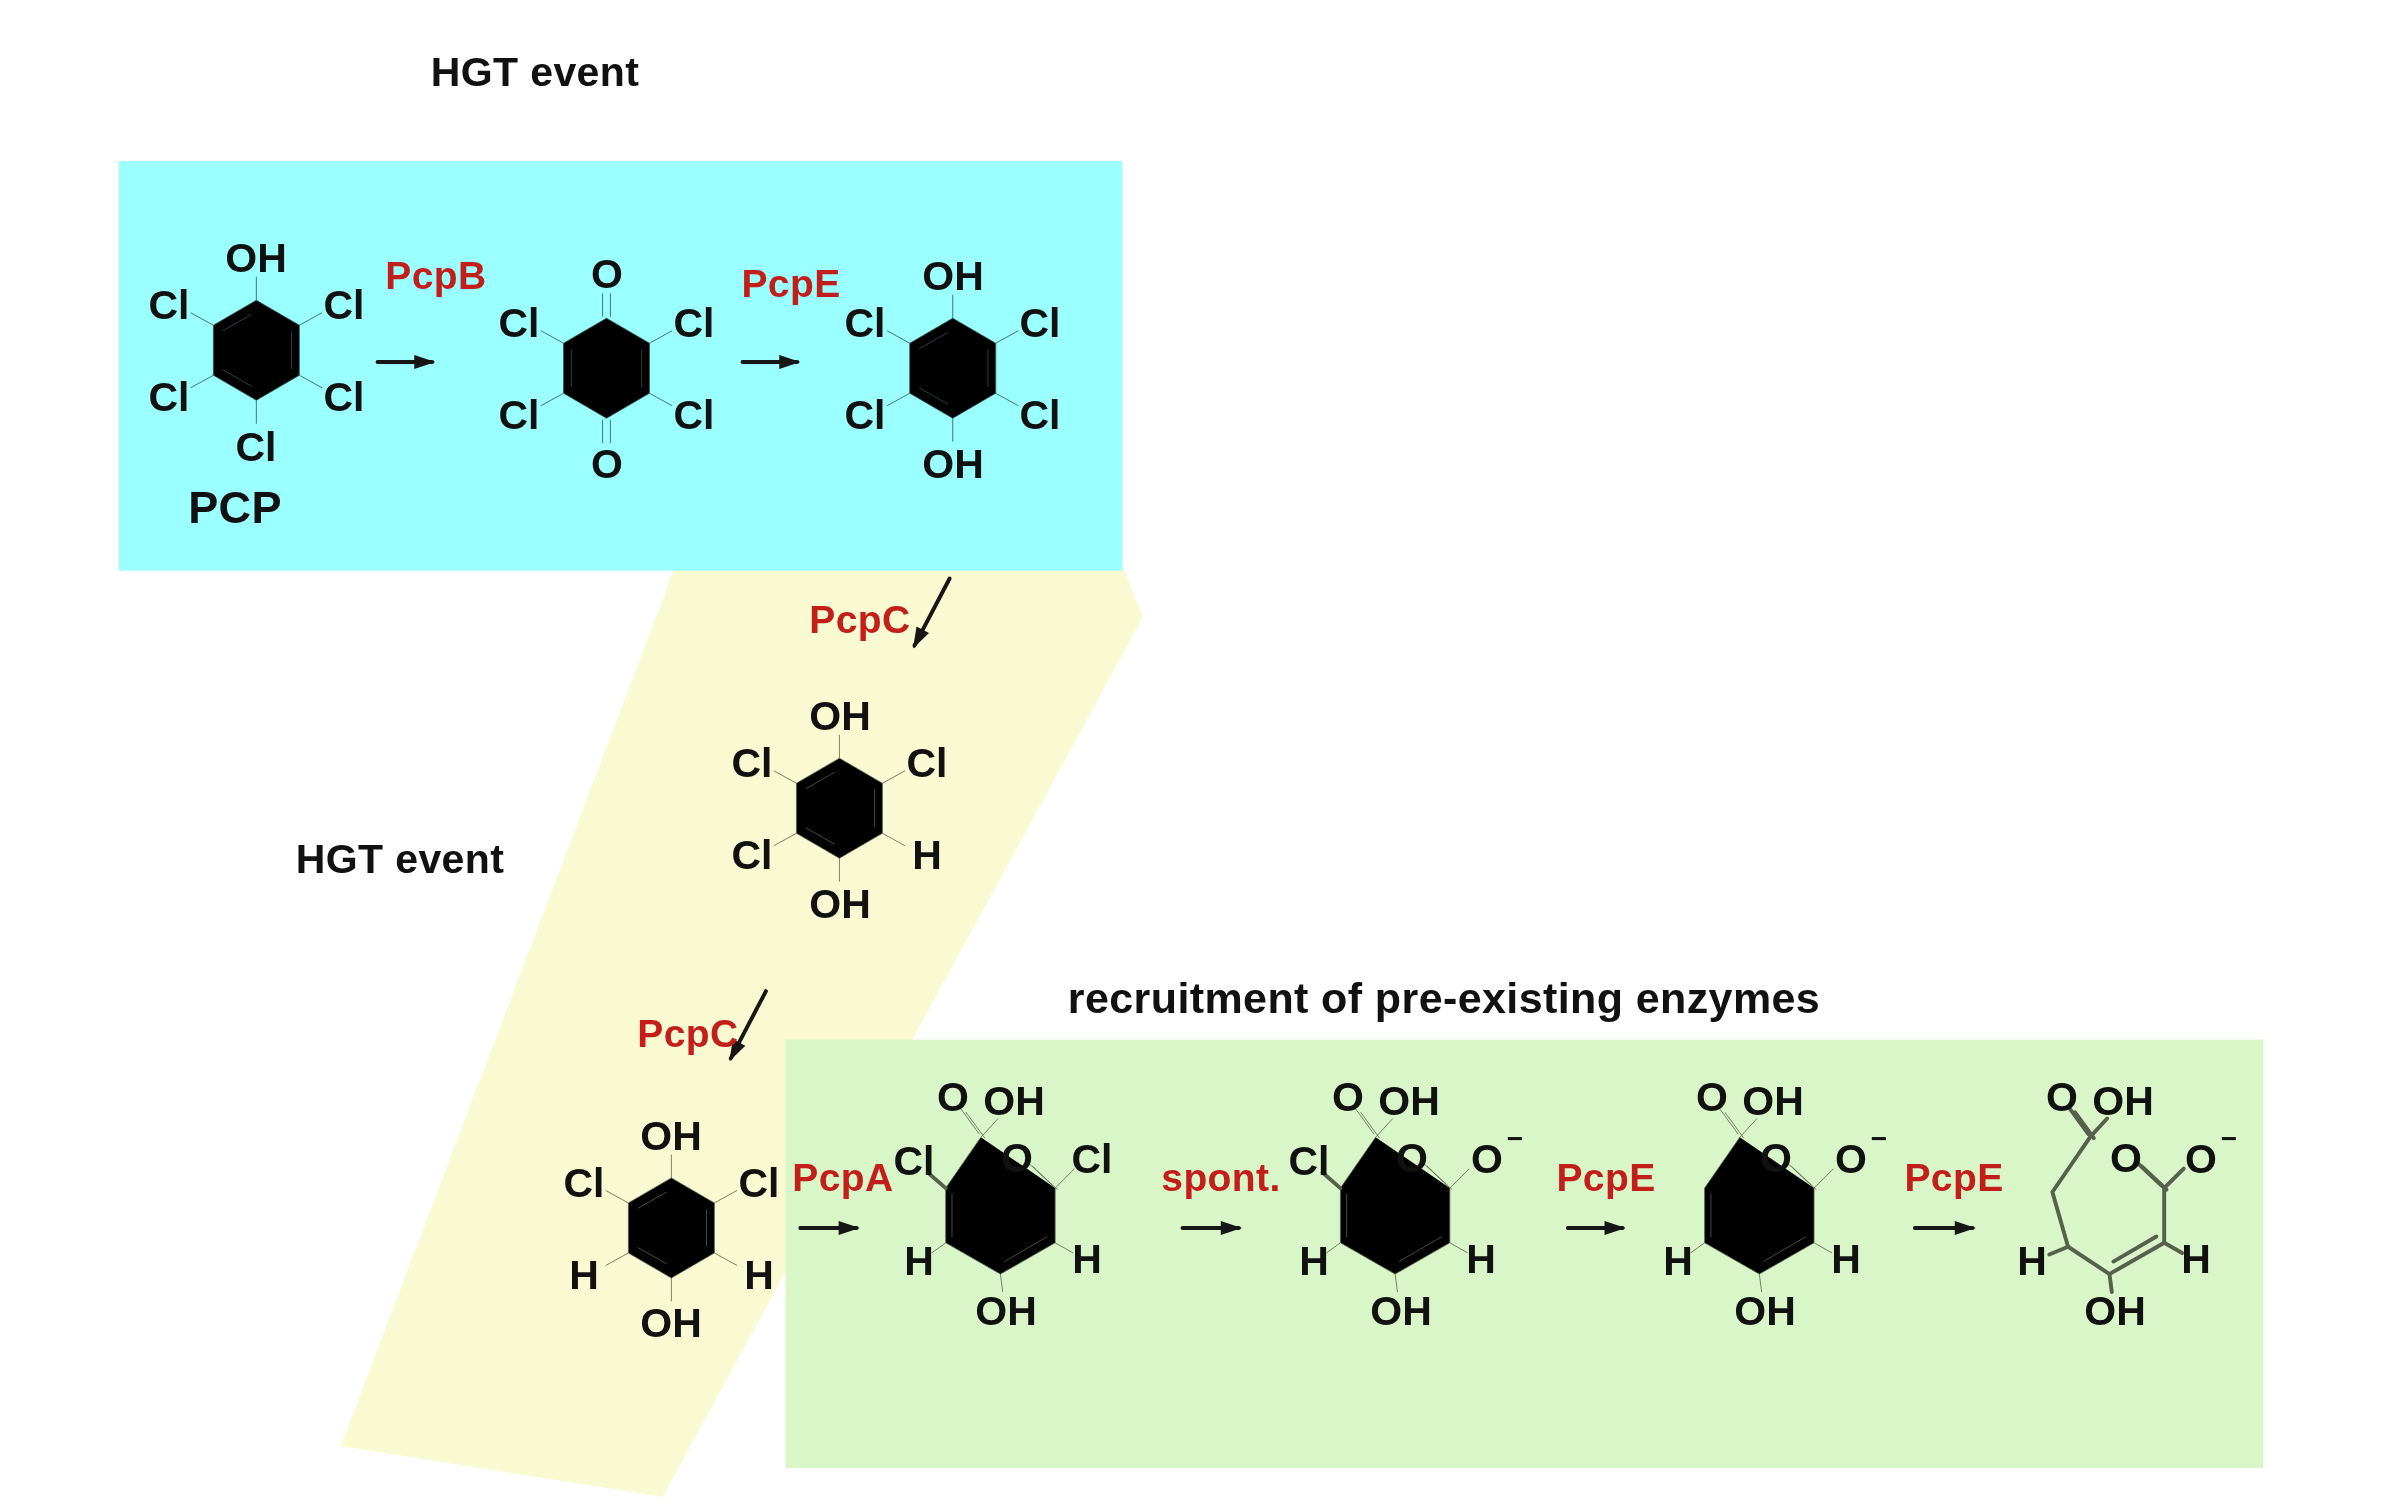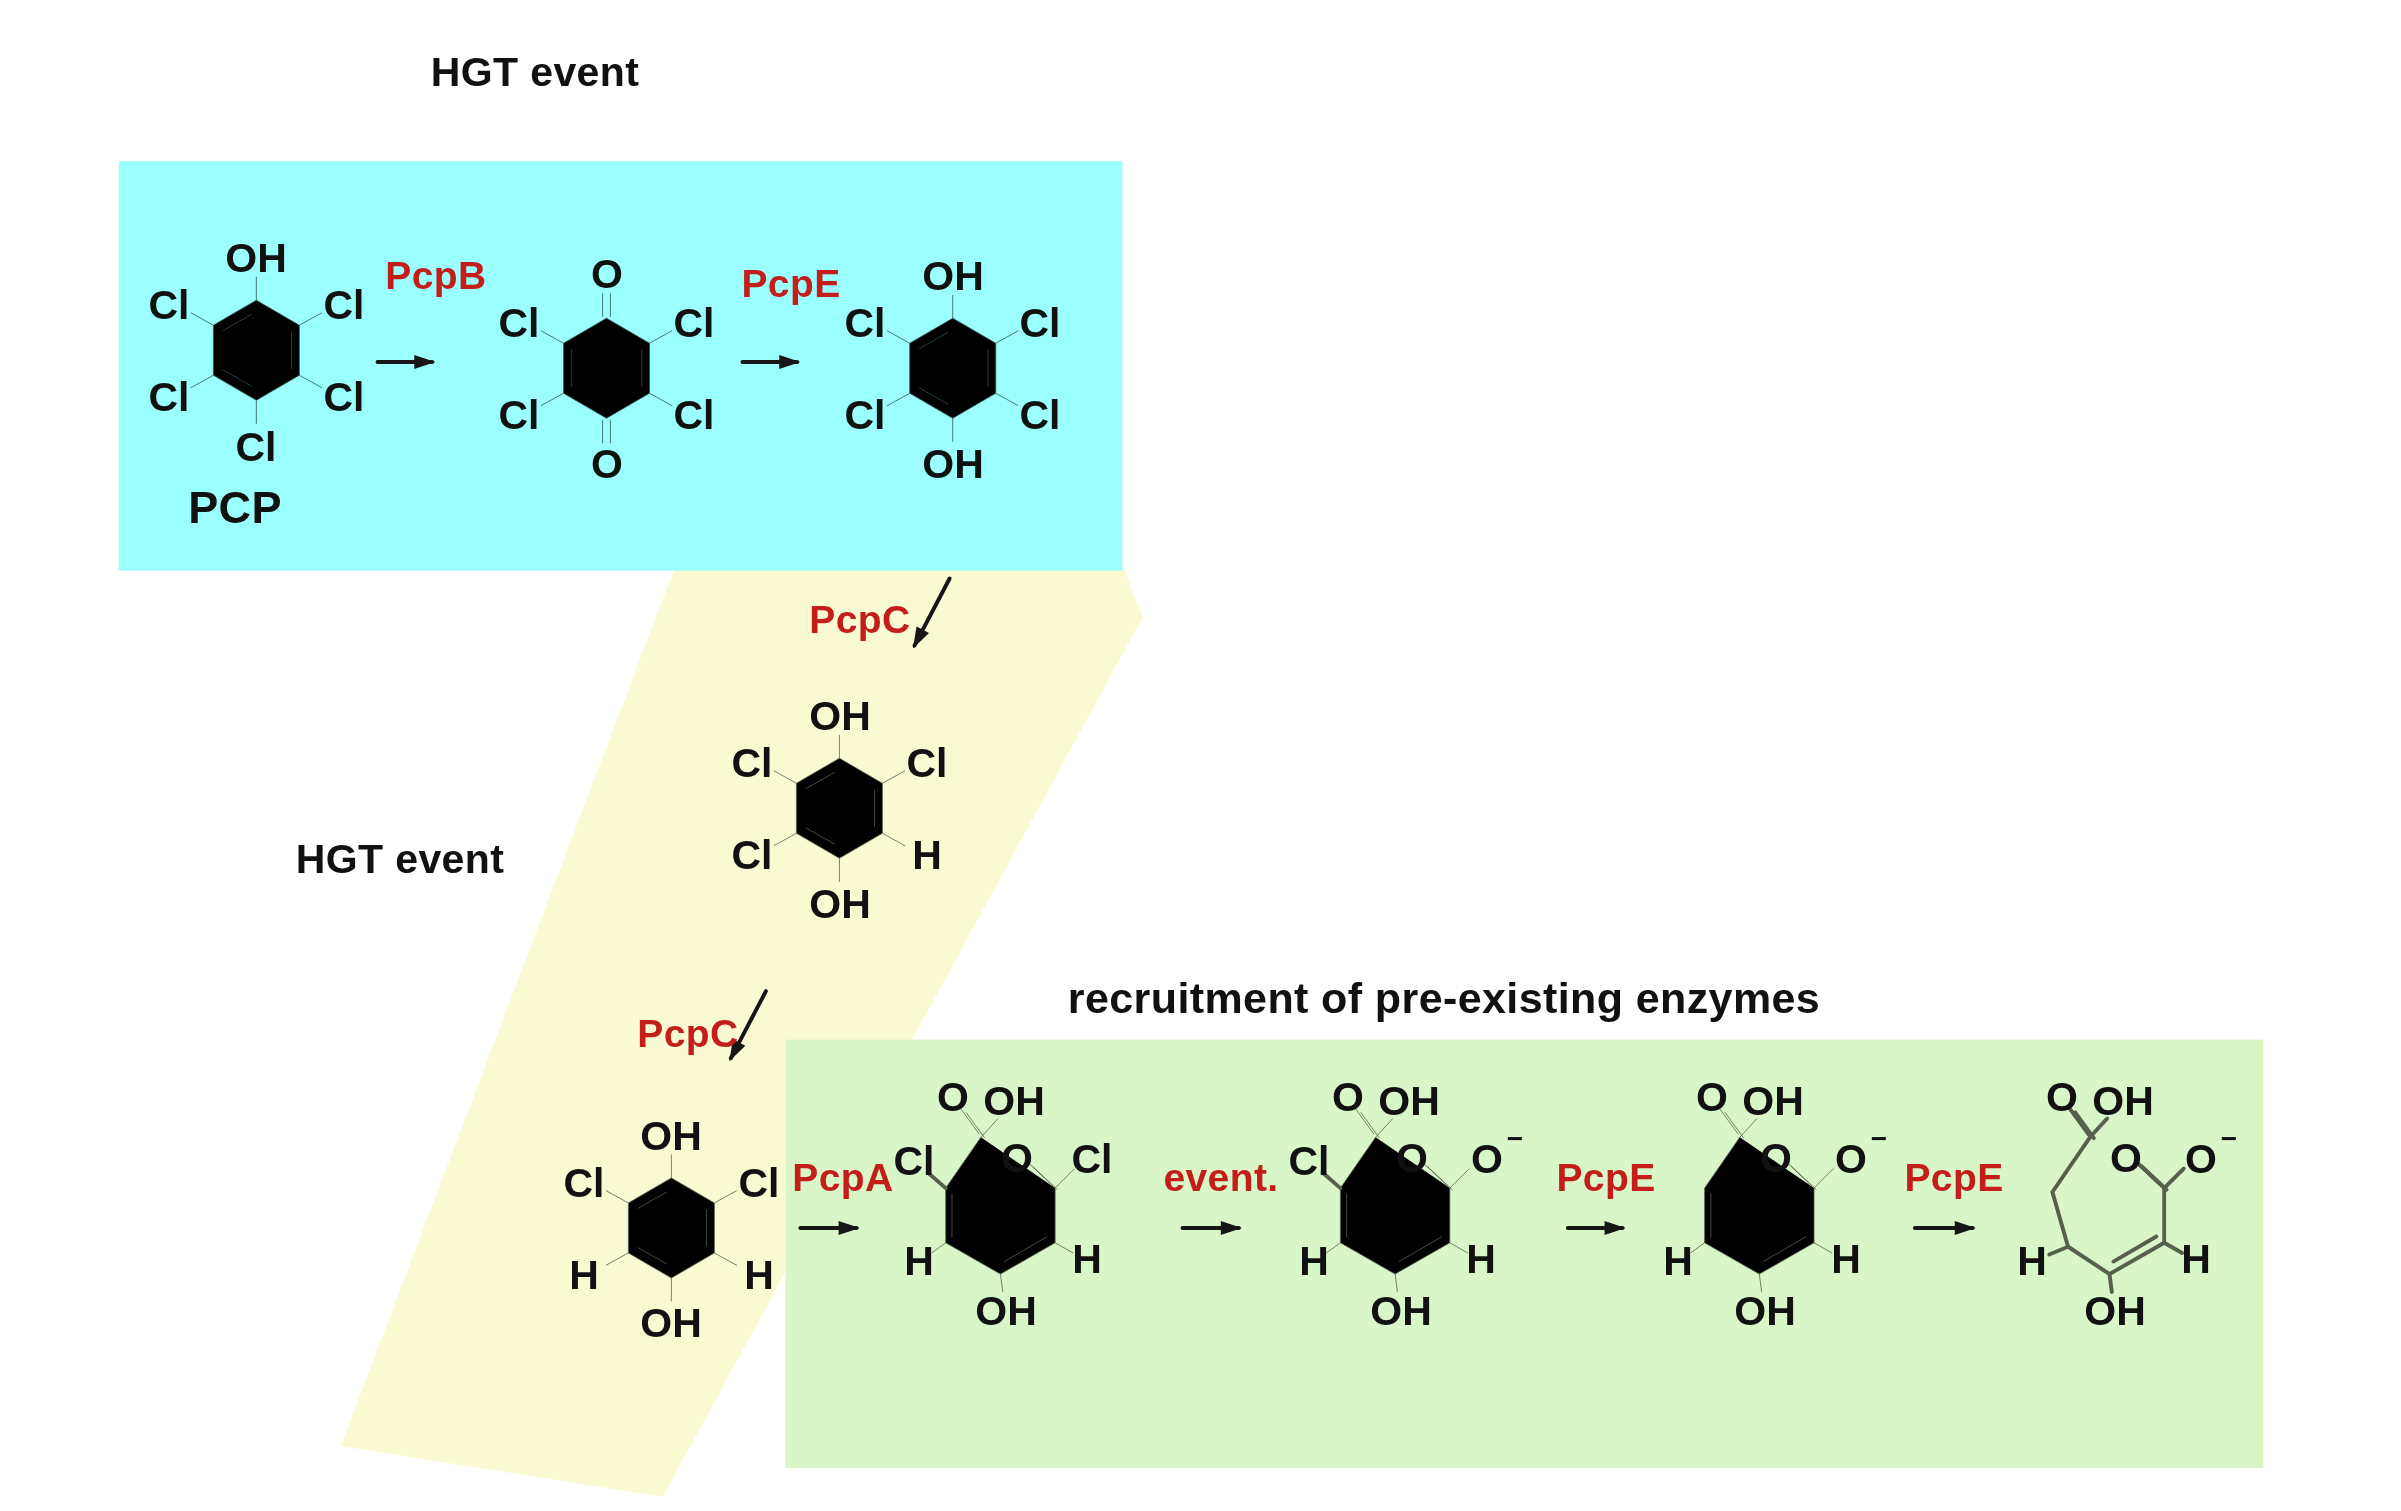--- a/index.html
+++ b/index.html
@@ -138,21 +138,21 @@
 
   <div id="labels">
       <div class="lbl caption" style="left: 535px; top: 72px; font-size: 41px;">HGT event</div>
       <div class="lbl caption" style="left: 400px; top: 859px; font-size: 41px;">HGT event</div>
       <div class="lbl caption" style="left: 1444px; top: 998px; font-size: 43px;">recruitment of pre-existing enzymes</div>
       <div class="lbl caption enzyme" style="left: 436px; top: 275px; font-size: 39px;">PcpB</div>
       <div class="lbl caption enzyme" style="left: 791px; top: 283px; font-size: 39px;">PcpE</div>
       <div class="lbl caption enzyme" style="left: 860px; top: 619px; font-size: 39px;">PcpC</div>
       <div class="lbl caption enzyme" style="left: 688px; top: 1033px; font-size: 39px;">PcpC</div>
       <div class="lbl caption enzyme" style="left: 843px; top: 1177px; font-size: 39px;">PcpA</div>
-      <div class="lbl caption enzyme" style="left: 1221px; top: 1177px; font-size: 39px;">event.</div>
+      <div class="lbl caption enzyme" style="left: 1221px; top: 1177px; font-size: 39px;">spont.</div>
       <div class="lbl caption enzyme" style="left: 1606px; top: 1177px; font-size: 39px;">PcpE</div>
       <div class="lbl caption enzyme" style="left: 1954px; top: 1177px; font-size: 39px;">PcpE</div>
       <div class="lbl atom" style="left: 256px; top: 258px; font-size: 41px;">OH</div>
       <div class="lbl atom" style="left: 169px; top: 305px; font-size: 41px;">Cl</div>
       <div class="lbl atom" style="left: 344px; top: 305px; font-size: 41px;">Cl</div>
       <div class="lbl atom" style="left: 169px; top: 397px; font-size: 41px;">Cl</div>
       <div class="lbl atom" style="left: 344px; top: 397px; font-size: 41px;">Cl</div>
       <div class="lbl atom" style="left: 256px; top: 447px; font-size: 41px;">Cl</div>
       <div class="lbl caption" style="left: 235px; top: 507px; font-size: 45px;">PCP</div>
       <div class="lbl atom" style="left: 607px; top: 274px; font-size: 41px;">O</div>

